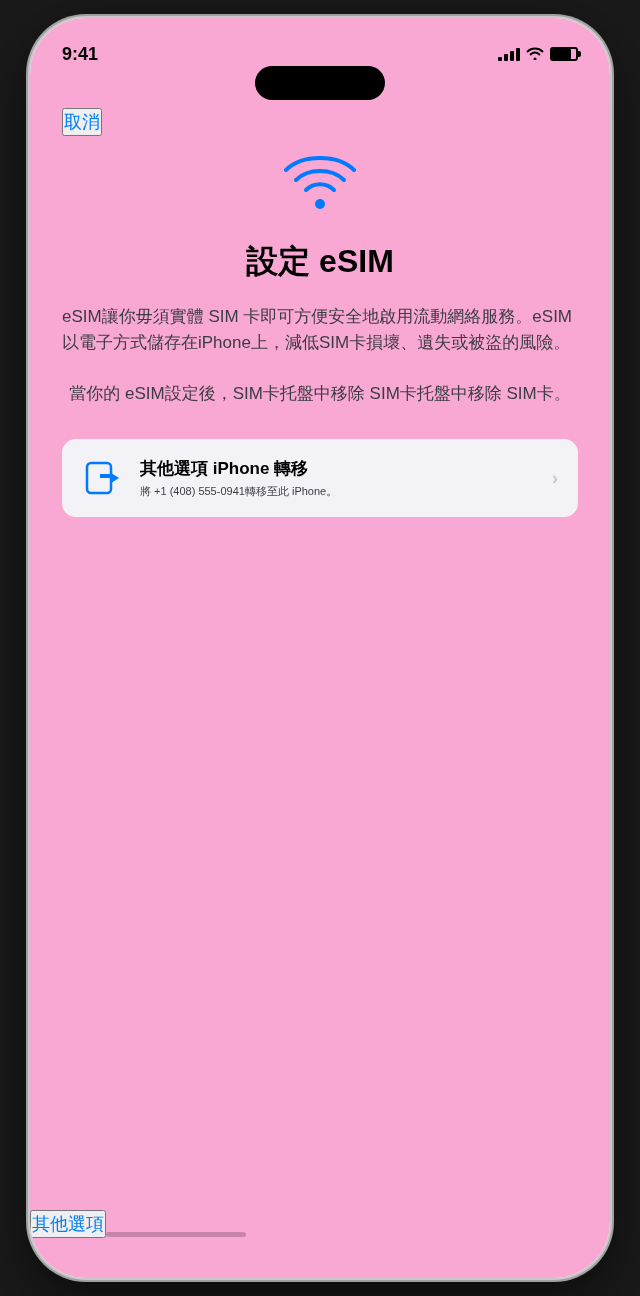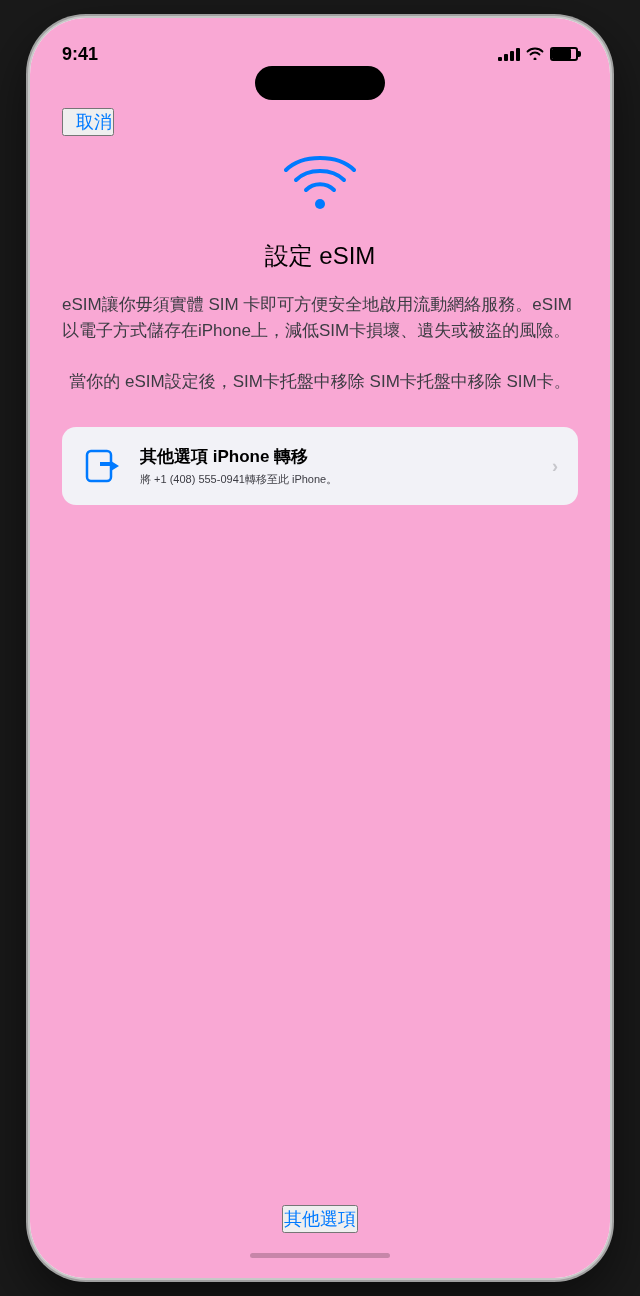--- a/index.html
+++ b/index.html
@@ -151,38 +151,37 @@
       align-items: stretch;
       height: calc(100% - 110px);
     }
 
     .cancel-button {
       color: #007AFF;
       font-size: 18px;
       cursor: pointer;
       margin-bottom: 16px;
       align-self: flex-start;
-      padding-left: 12px;
     }
 
     .icon-area {
       text-align: center;
       margin-bottom: 16px;
     }
 
     .wifi-signal-icon {
       font-size: 52px;
       color: #007AFF;
       line-height: 1;
     }
 
     .page-title {
       text-align: center;
-      font-size: 24px;
-      font-weight: 400;
+      font-size: 32px;
+      font-weight: 700;
       color: #000;
       margin-bottom: 20px;
     }
 
     .description-text {
       text-align: left;
       font-size: 17px;
       color: #3c3c43;
       line-height: 1.55;
       margin-bottom: 24px;
@@ -243,21 +242,21 @@
       font-size: 18px;
       font-weight: 600;
     }
 
     .bottom-section {
       position: absolute;
       bottom: 0;
       left: 0;
       right: 0;
       display: flex;
-      flex-direction: column;
+      flex-direction: row;
       align-items: center;
       padding-bottom: 20px;
     }
 
     .other-options-button {
       color: #007AFF;
       font-size: 18px;
       cursor: pointer;
       margin-bottom: 20px;
     }

